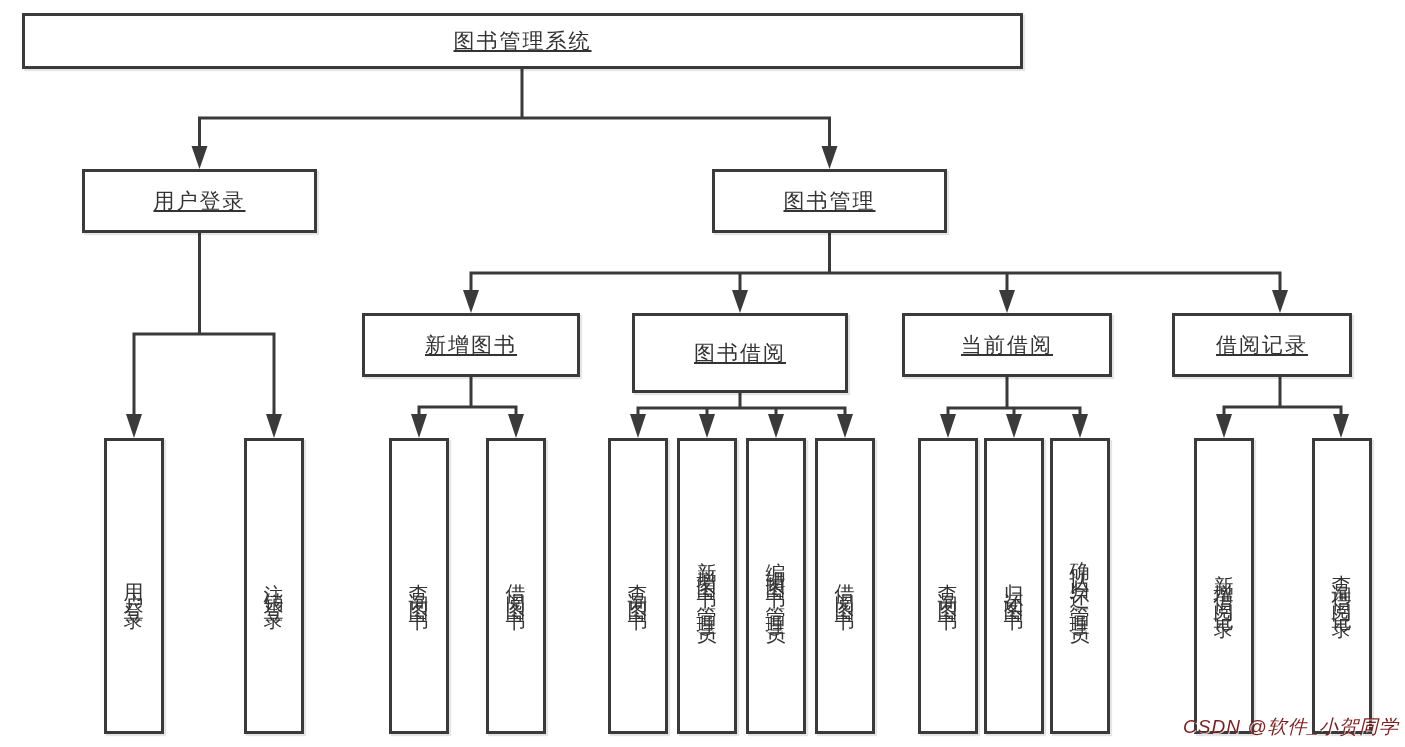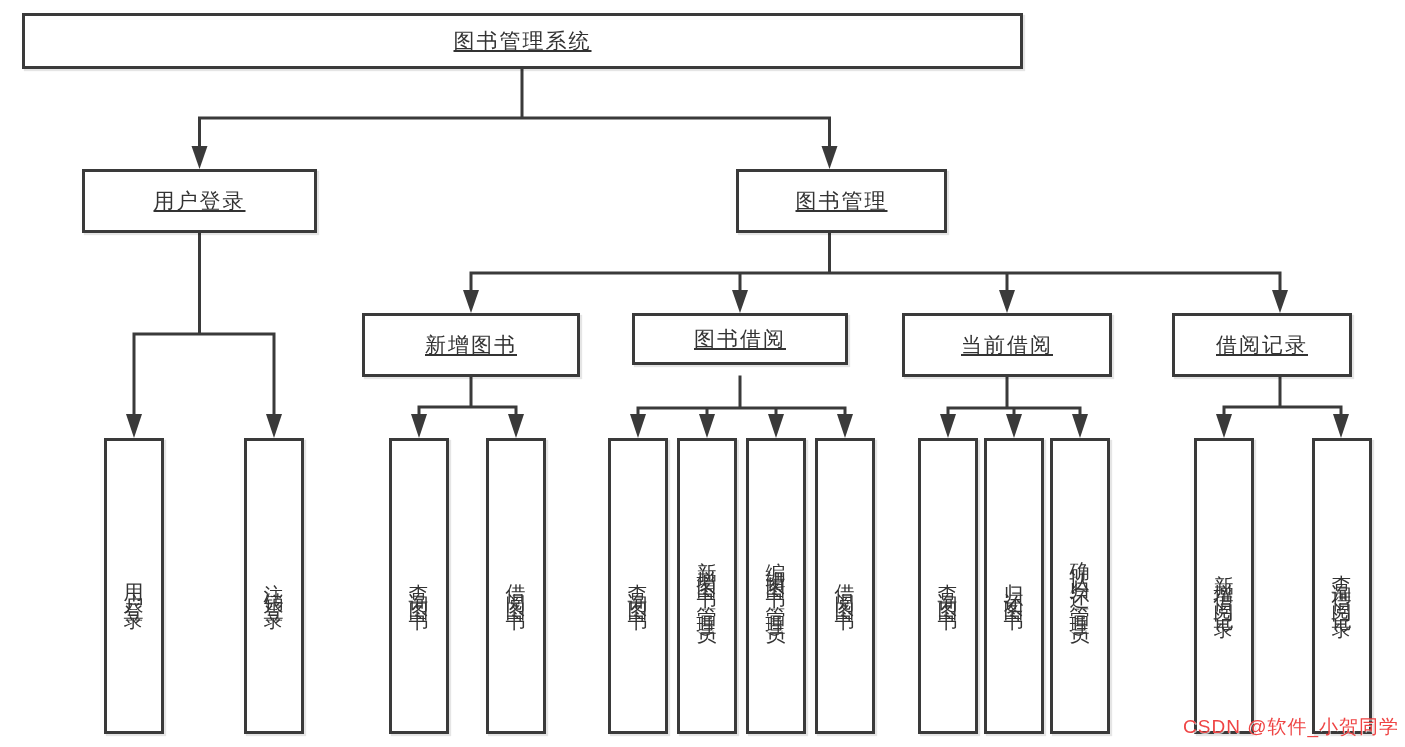--- a/index.html
+++ b/index.html
@@ -30,22 +30,23 @@
     letter-spacing: 9px;
     line-height: 1.1;
   }
   .watermark {
     position: absolute;
     top: 714px;
     right: 6px;
     z-index: 3;
     font-size: 19px;
     letter-spacing: 1px;
-    color: #ef4444;
+    color: #7f1d1d;
     text-shadow: 1px 1px 0 rgba(255,255,255,0.7);
+    font-style: italic;
   }
 </style>
 </head>
 <body>
 
 <div class="canvas">
 
   <svg class="wires" width="1405" height="747" viewBox="0 0 1405 747">
     <g stroke="#3a3a3a" stroke-width="3" fill="none" stroke-linecap="square">
 
@@ -82,24 +83,24 @@
       <polygon points="1006,414 1022,414 1014,438"></polygon>
       <polygon points="1072,414 1088,414 1080,438"></polygon>
       <polygon points="1216,414 1232,414 1224,438"></polygon>
       <polygon points="1333,414 1349,414 1341,438"></polygon>
     </g>
   </svg>
 
   <div class="box h" style="left:22px;top:13px;width:1001px;height:56px">图书管理系统</div>
 
   <div class="box h" style="left:82px;top:169px;width:235px;height:64px">用户登录</div>
-  <div class="box h" style="left:736px;top:169px;width:211px;height:64px">图书管理</div>
+  <div class="box h" style="left:712px;top:169px;width:235px;height:64px">图书管理</div>
 
   <div class="box h" style="left:362px;top:313px;width:218px;height:64px">新增图书</div>
-  <div class="box h" style="left:632px;top:313px;width:216px;height:52px">图书借阅</div>
+  <div class="box h" style="left:632px;top:313px;width:216px;height:80px">图书借阅</div>
   <div class="box h" style="left:902px;top:313px;width:210px;height:64px">当前借阅</div>
   <div class="box h" style="left:1172px;top:313px;width:180px;height:64px">借阅记录</div>
 
   <div class="box v" style="left:104px;top:438px;width:60px;height:296px">用户登录</div>
   <div class="box v" style="left:244px;top:438px;width:60px;height:296px">注销登录</div>
 
   <div class="box v" style="left:389px;top:438px;width:60px;height:296px">查询图书</div>
   <div class="box v" style="left:486px;top:438px;width:60px;height:296px">借阅图书</div>
 
   <div class="box v" style="left:608px;top:438px;width:60px;height:296px">查询图书</div>

